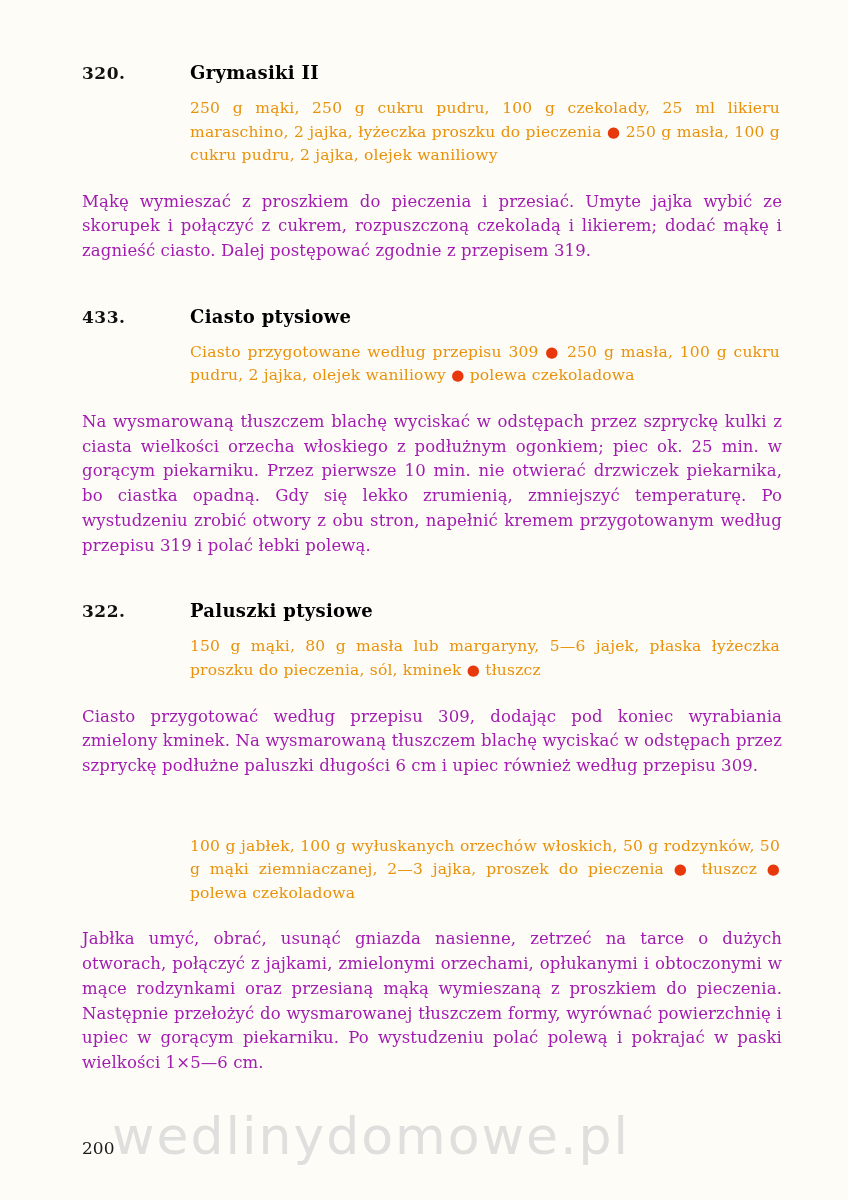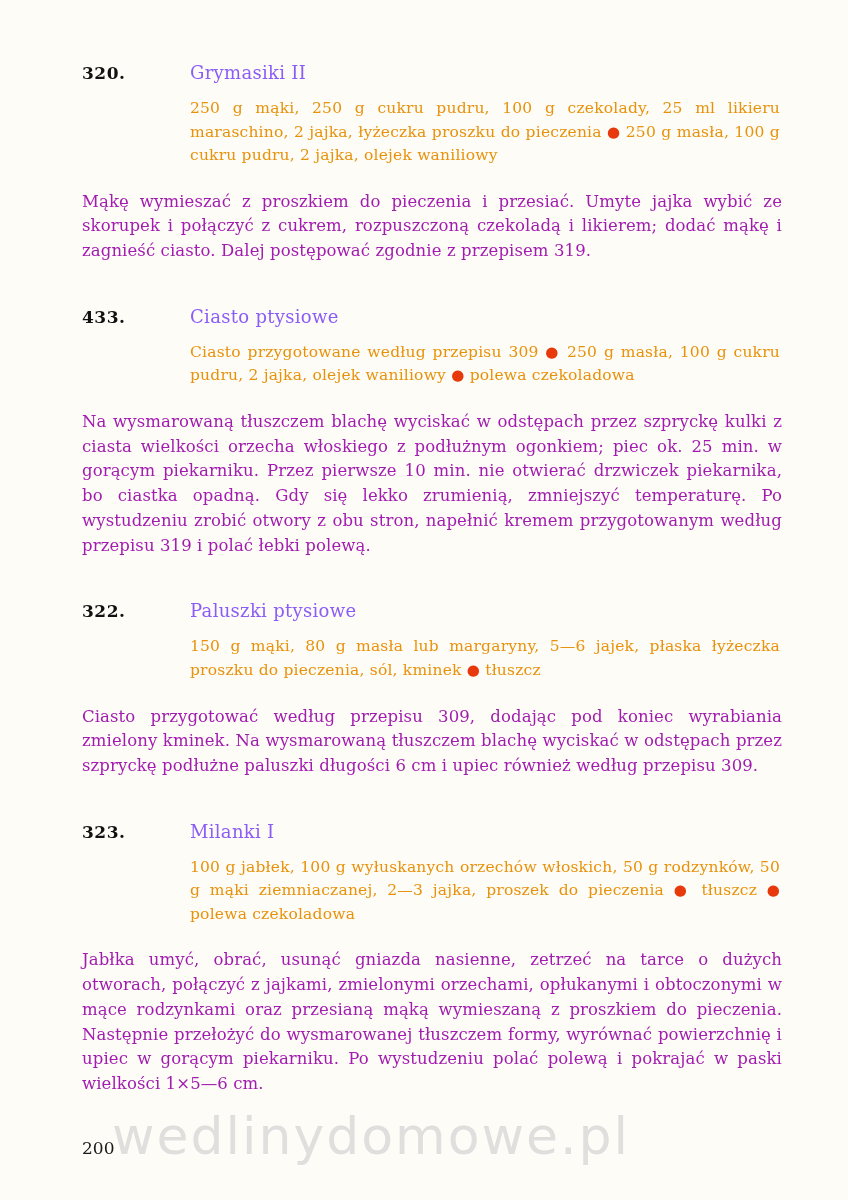--- a/index.html
+++ b/index.html
@@ -29,23 +29,23 @@
     align-items: baseline;
   }
   .recipe-num {
     width: 108px;
     font-weight: bold;
     font-size: 17px;
     color: #111;
     letter-spacing: 0.5px;
   }
   .recipe-title {
-    font-weight: normal;
+    font-weight: bold;
     font-size: 18px;
-    color: #8b5cf6;
+    color: #000000;
     letter-spacing: 0.3px;
     text-align: center;
   }
   .ingredients {
     margin: 14px 0 0 108px;
     color: #e8920c;
     font-size: 15.5px;
     line-height: 1.52;
     max-width: 590px;
     text-align: justify;
@@ -123,23 +123,19 @@
       <div class="recipe-num">322.</div>
       <div class="recipe-title">Paluszki ptysiowe</div>
     </div>
     <div class="ingredients">150 g mąki, 80 g masła lub margaryny, 5—6 jajek, płaska łyżeczka proszku do pieczenia, sól, kminek <span class="dot">●</span> tłuszcz</div>
     <div class="body-text">Ciasto przygotować według przepisu 309, dodając pod koniec wyrabiania zmielony kminek. Na wysmarowaną tłuszczem blachę wyciskać w odstępach przez szpryckę podłużne paluszki długości 6 cm i upiec również według przepisu 309.</div>
   </div>
 
   <div class="gap-lg"></div>
 
   <div class="recipe">
-    <div class="recipe-head">
-      <div class="recipe-num">323.</div>
-      <div class="recipe-title">Milanki I</div>
-    </div>
     <div class="ingredients">100 g jabłek, 100 g wyłuskanych orzechów włoskich, 50 g rodzynków, 50 g mąki ziemniaczanej, 2—3 jajka, proszek do pieczenia <span class="dot">●</span> tłuszcz <span class="dot">●</span> polewa czekoladowa</div>
     <div class="body-text">Jabłka umyć, obrać, usunąć gniazda nasienne, zetrzeć na tarce o dużych otworach, połączyć z jajkami, zmielonymi orzechami, opłukanymi i obtoczonymi w mące rodzynkami oraz przesianą mąką wymieszaną z proszkiem do pieczenia. Następnie przełożyć do wysmarowanej tłuszczem formy, wyrównać powierzchnię i upiec w gorącym piekarniku. Po wystudzeniu polać polewą i pokrajać w paski wielkości 1×5—6 cm.</div>
   </div>
 
   <div class="footer">200</div>
   <div class="watermark">wedlinydomowe.pl</div>
 </div>
 
 </body></html>

